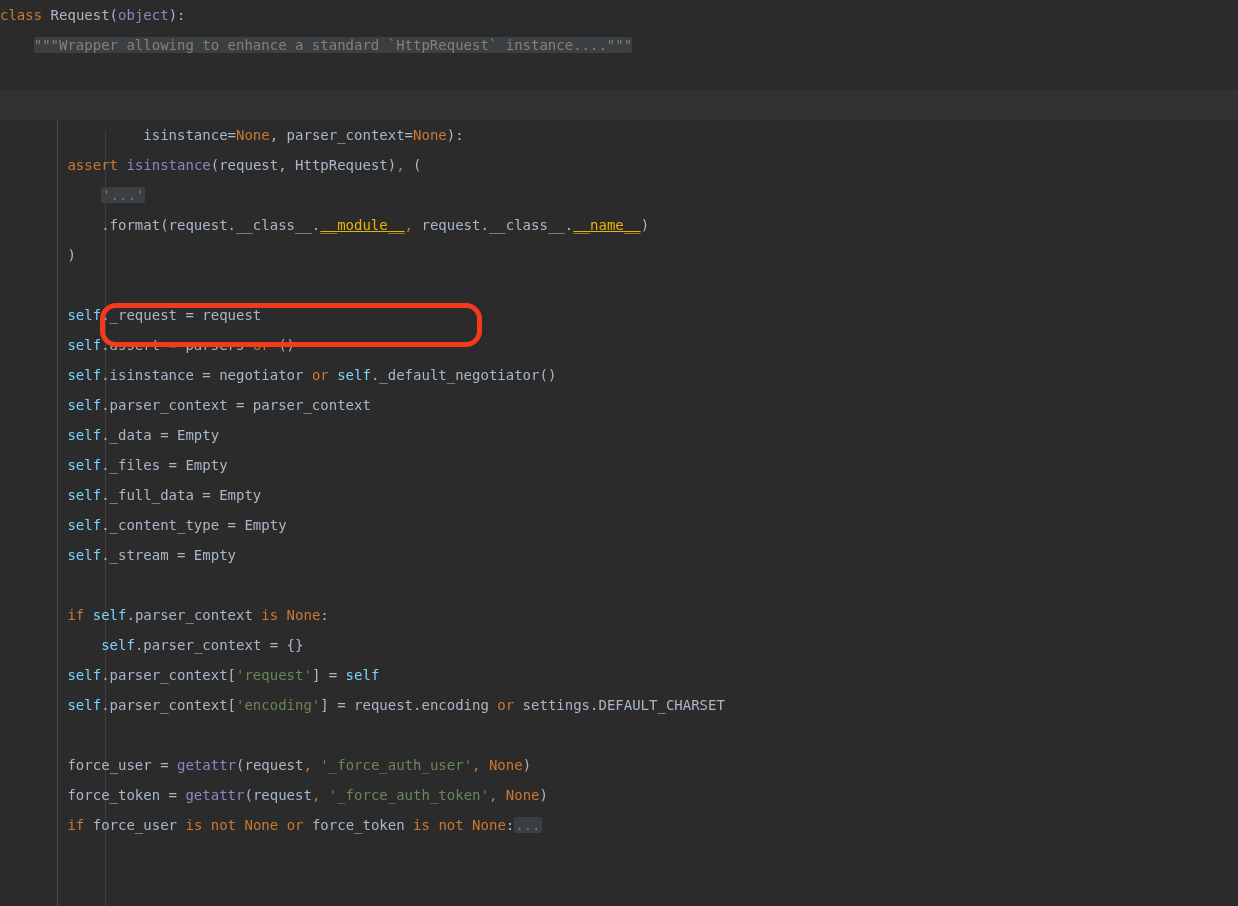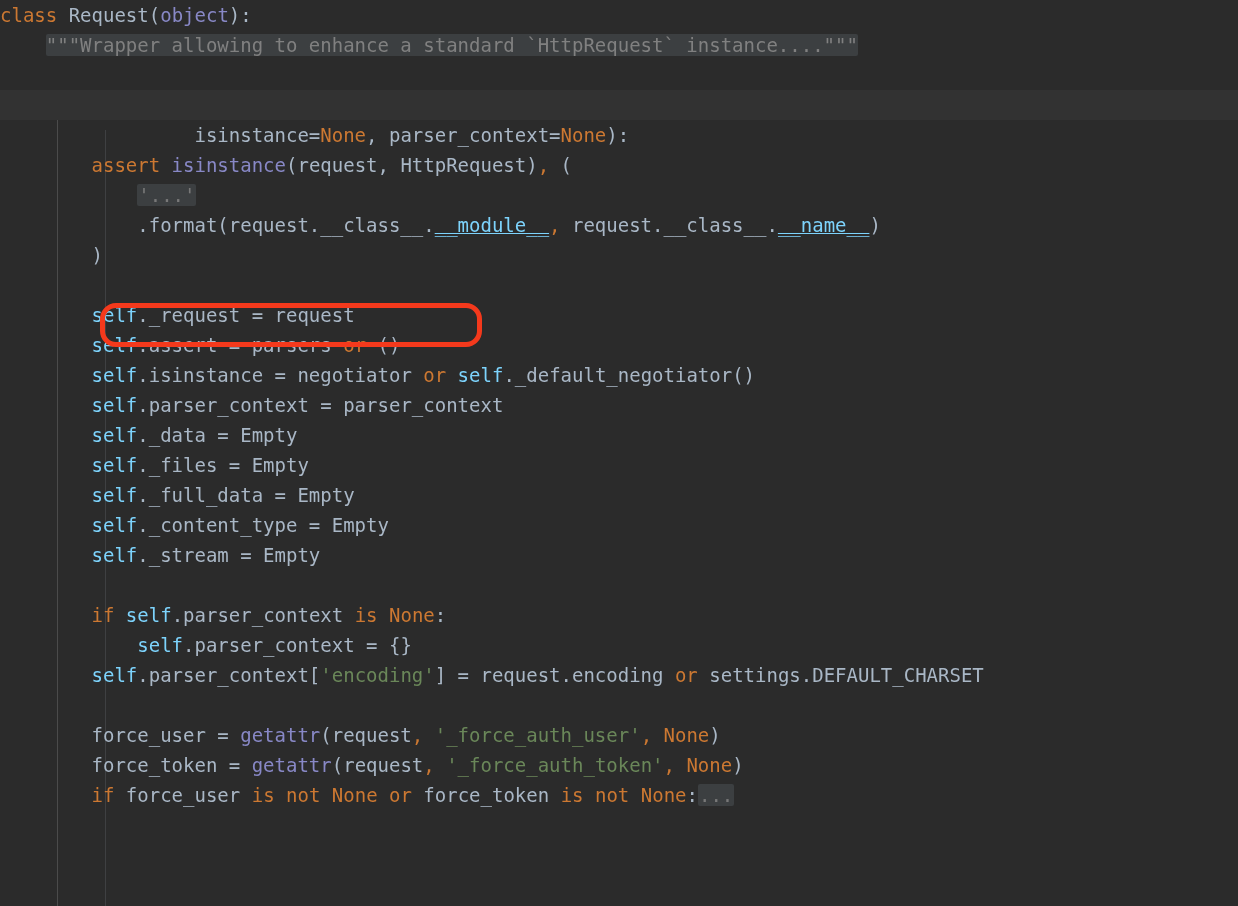--- a/index.html
+++ b/index.html
@@ -54,31 +54,31 @@
     width: 1238px;
     padding: 0;
     margin: 0;
   }
 
   .line {
     position: relative;
     height: 30px;
     line-height: 30px;
     white-space: pre;
-    font-size: 19px;
+    font-size: 14px;
     letter-spacing: 0px;
     color: #a9b7c6;
   }
 
   
   .kw      { color: #cc7832; }
   .cls     { color: #a9b7c6; }
   .builtin { color: #8888c6; }          
   .selfpink{ color: #7dd3fc; }
-  .dunder  { color: #7dd3fc; text-decoration: underline; }
+  .dunder  { color: #eab308; text-decoration: underline; }
   .str     { color: #6a8759; }
   .plain   { color: #a9b7c6; }
   .comma   { color: #cc7832; }
 
   
   .fold {
     background: #3c3f41;
     color: #808080;
     border-radius: 2px;
   }
@@ -137,20 +137,21 @@
       <div class="line"><span class="plain">        </span><span class="selfpink">self</span><span class="plain">.isinstance = negotiator </span><span class="kw">or</span><span class="plain"> </span><span class="selfpink">self</span><span class="plain">._default_negotiator()</span></div>
       <div class="line"><span class="plain">        </span><span class="selfpink">self</span><span class="plain">.parser_context = parser_context</span></div>
       <div class="line"><span class="plain">        </span><span class="selfpink">self</span><span class="plain">._data = Empty</span></div>
       <div class="line"><span class="plain">        </span><span class="selfpink">self</span><span class="plain">._files = Empty</span></div>
       <div class="line"><span class="plain">        </span><span class="selfpink">self</span><span class="plain">._full_data = Empty</span></div>
       <div class="line"><span class="plain">        </span><span class="selfpink">self</span><span class="plain">._content_type = Empty</span></div>
       <div class="line"><span class="plain">        </span><span class="selfpink">self</span><span class="plain">._stream = Empty</span></div>
       <div class="line"><span class="plain"></span></div>
       <div class="line"><span class="plain">        </span><span class="kw">if</span><span class="plain"> </span><span class="selfpink">self</span><span class="plain">.parser_context </span><span class="kw">is</span><span class="plain"> </span><span class="kw">None</span><span class="plain">:</span></div>
       <div class="line"><span class="plain">            </span><span class="selfpink">self</span><span class="plain">.parser_context = {}</span></div>
+      <div class="line"><span class="plain">        </span><span class="selfpink">self</span><span class="plain">.parser_context[</span><span class="str">'request'</span><span class="plain">] = </span><span class="selfpink">self</span></div>
       <div class="line"><span class="plain">        </span><span class="selfpink">self</span><span class="plain">.parser_context[</span><span class="str">'encoding'</span><span class="plain">] = request.encoding </span><span class="kw">or</span><span class="plain"> settings.DEFAULT_CHARSET</span></div>
       <div class="line"><span class="plain"></span></div>
       <div class="line"><span class="plain">        force_user = </span><span class="builtin">getattr</span><span class="plain">(request</span><span class="comma">,</span><span class="plain"> </span><span class="str">'_force_auth_user'</span><span class="comma">,</span><span class="plain"> </span><span class="kw">None</span><span class="plain">)</span></div>
       <div class="line"><span class="plain">        force_token = </span><span class="builtin">getattr</span><span class="plain">(request</span><span class="comma">,</span><span class="plain"> </span><span class="str">'_force_auth_token'</span><span class="comma">,</span><span class="plain"> </span><span class="kw">None</span><span class="plain">)</span></div>
       <div class="line"><span class="plain">        </span><span class="kw">if</span><span class="plain"> force_user </span><span class="kw">is</span><span class="plain"> </span><span class="kw">not</span><span class="plain"> </span><span class="kw">None</span><span class="plain"> </span><span class="kw">or</span><span class="plain"> force_token </span><span class="kw">is</span><span class="plain"> </span><span class="kw">not</span><span class="plain"> </span><span class="kw">None</span><span class="plain">:</span><span class="fold-dots">...</span></div>
     </div>
   <div class="annot-box" id="annot" style="left: 100px; top: 303px; width: 382px; height: 44px; border-color: rgb(244, 57, 28);"></div>
 </div>
 
 </body></html>

